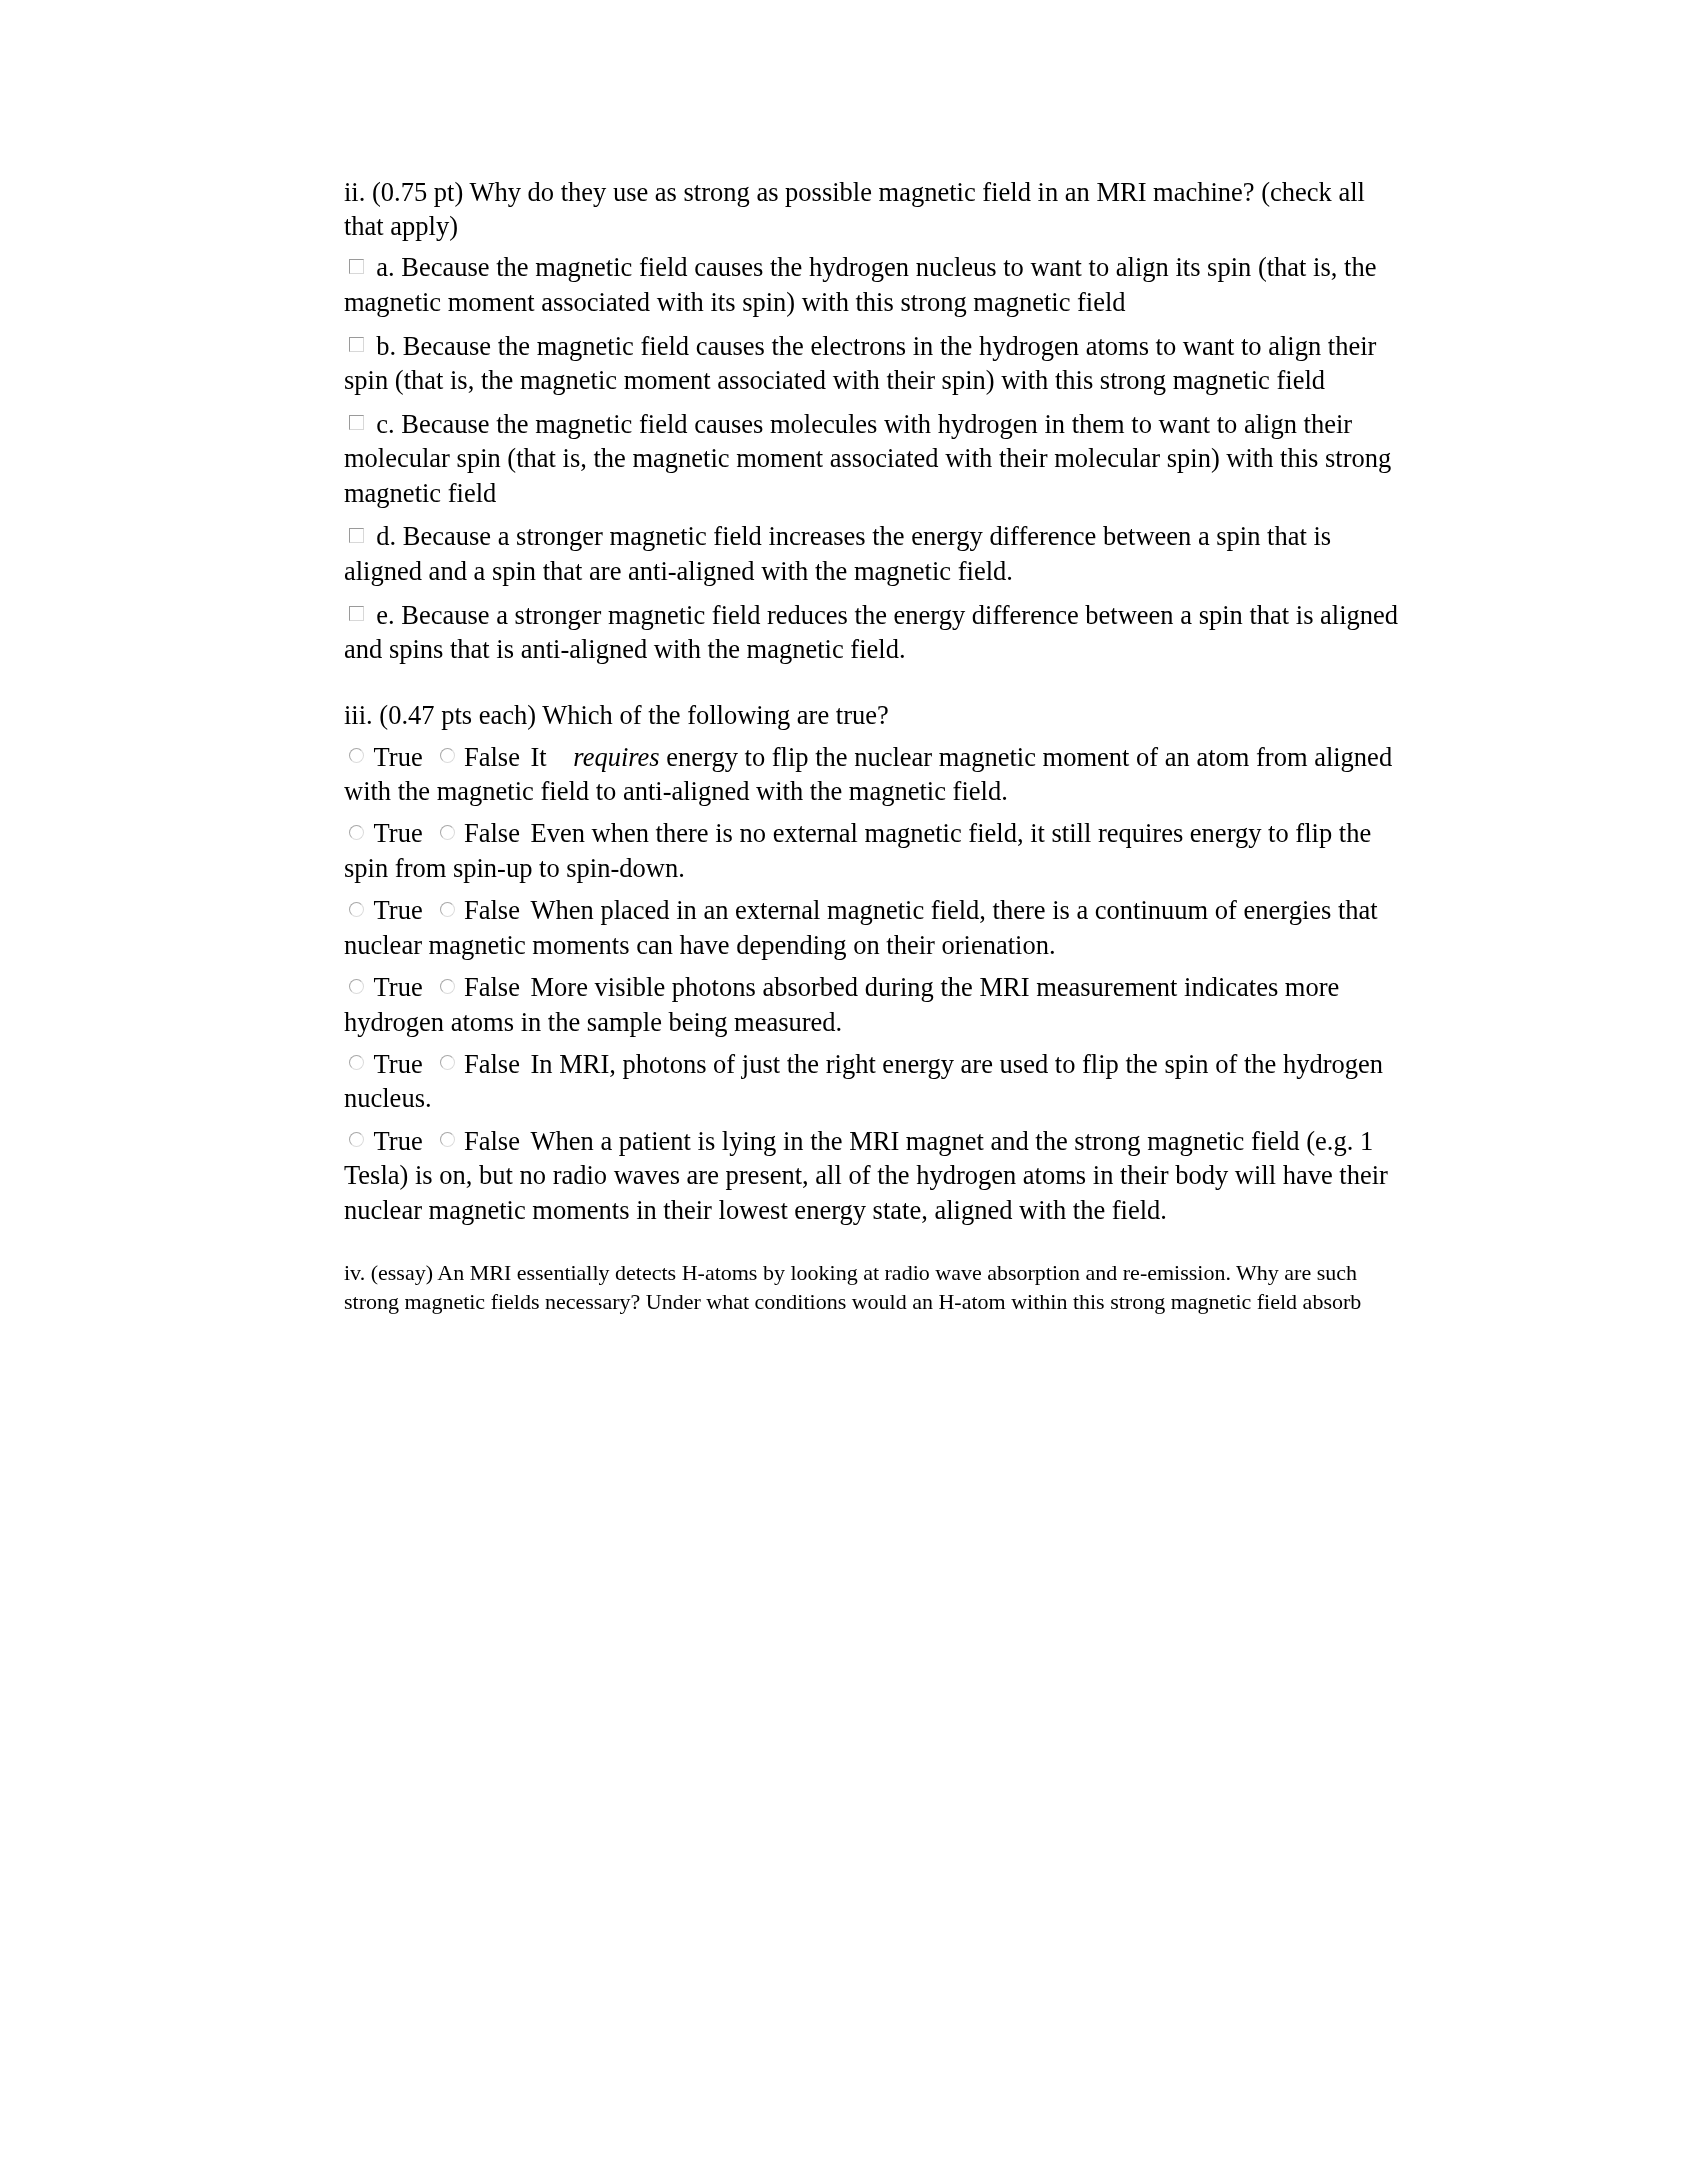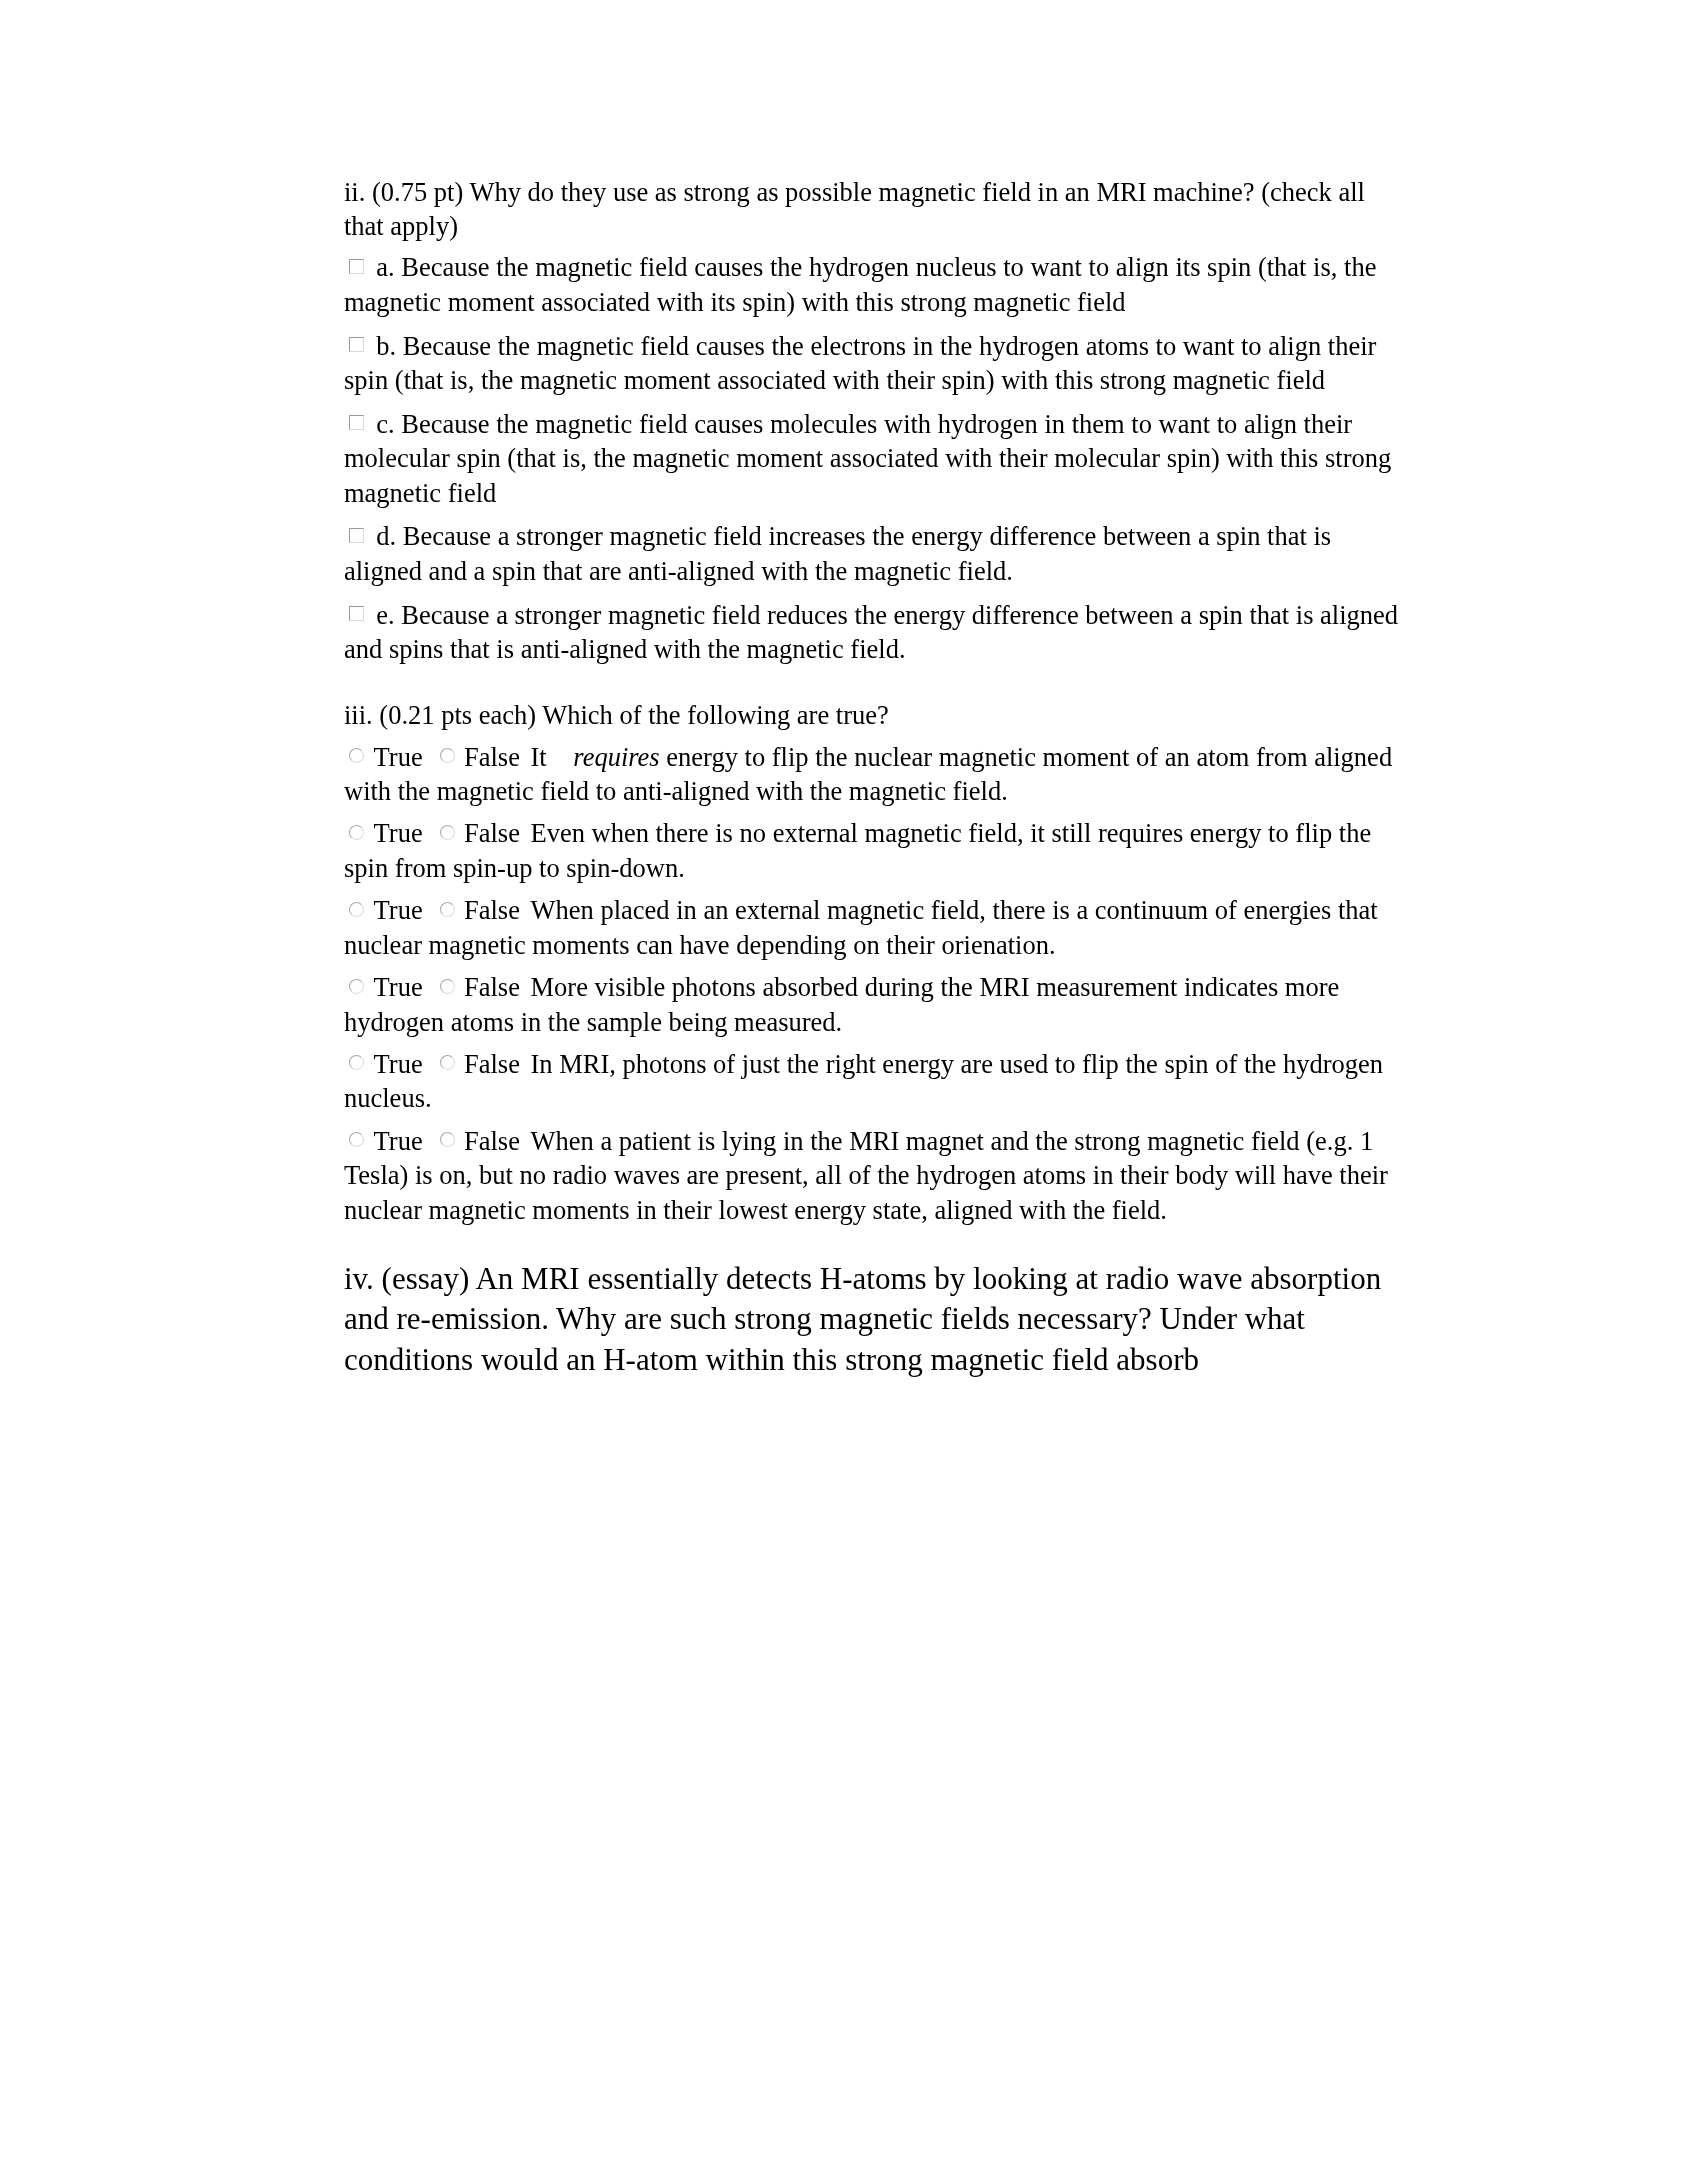--- a/index.html
+++ b/index.html
@@ -23,21 +23,21 @@
     height: 2183px;
     background: #ffffff;
   }
   .content {
     position: absolute;
     left: 344px;
     top: 175px;
     width: 1059px;
   }
   .para {
-    font-size: 31px;
+    font-size: 22px;
     line-height: 1.30;
     margin: 0 0 9.3px 0;
     text-align: left;
   }
   .qhead {
     font-size: 26.5px;
     line-height: 1.30;
     margin: 0 0 6.6px 0;
   }
   .gap-before {
@@ -107,21 +107,21 @@
     <p class="opt"><span class="cb"></span><span>a. Because the magnetic field causes the hydrogen nucleus to want to align its spin (that is, the magnetic moment associated with its spin) with this strong magnetic field</span></p>
 
     <p class="opt"><span class="cb"></span><span>b. Because the magnetic field causes the electrons in the hydrogen atoms to want to align their spin (that is, the magnetic moment associated with their spin) with this strong magnetic field</span></p>
 
     <p class="opt"><span class="cb"></span><span>c. Because the magnetic field causes molecules with hydrogen in them to want to align their molecular spin (that is, the magnetic moment associated with their molecular spin) with this strong magnetic field</span></p>
 
     <p class="opt"><span class="cb"></span><span>d. Because a stronger magnetic field increases the energy difference between a spin that is aligned and a spin that are anti-aligned with the magnetic field.</span></p>
 
     <p class="opt"><span class="cb"></span><span>e. Because a stronger magnetic field reduces the energy difference between a spin that is aligned and spins that is anti-aligned with the magnetic field.</span></p>
 
-    <p class="qhead gap-before">iii. (0.21 pts each) Which of the following are true?</p>
+    <p class="qhead gap-before">iii. (0.47 pts each) Which of the following are true?</p>
 
     <p class="tf-line"><span class="rad-wrap"><span class="radio"></span></span><span class="tf-label">True</span><span class="radio"></span><span class="tf-label2">False</span><span>It </span><em>requires</em><span> energy to flip the nuclear magnetic moment of an atom from aligned with the magnetic field to anti-aligned with the magnetic field.</span></p>
 
     <p class="tf-line"><span class="rad-wrap"><span class="radio"></span></span><span class="tf-label">True</span><span class="radio"></span><span class="tf-label2">False</span><span>Even when there is no external magnetic field, it still requires energy to flip the spin from spin-up to spin-down.</span></p>
 
     <p class="tf-line"><span class="rad-wrap"><span class="radio"></span></span><span class="tf-label">True</span><span class="radio"></span><span class="tf-label2">False</span><span>When placed in an external magnetic field, there is a continuum of energies that nuclear magnetic moments can have depending on their orienation.</span></p>
 
     <p class="tf-line"><span class="rad-wrap"><span class="radio"></span></span><span class="tf-label">True</span><span class="radio"></span><span class="tf-label2">False</span><span>More visible photons absorbed during the MRI measurement indicates more hydrogen atoms in the sample being measured.</span></p>
 
     <p class="tf-line"><span class="rad-wrap"><span class="radio"></span></span><span class="tf-label">True</span><span class="radio"></span><span class="tf-label2">False</span><span>In MRI, photons of just the right energy are used to flip the spin of the hydrogen nucleus.</span></p>

